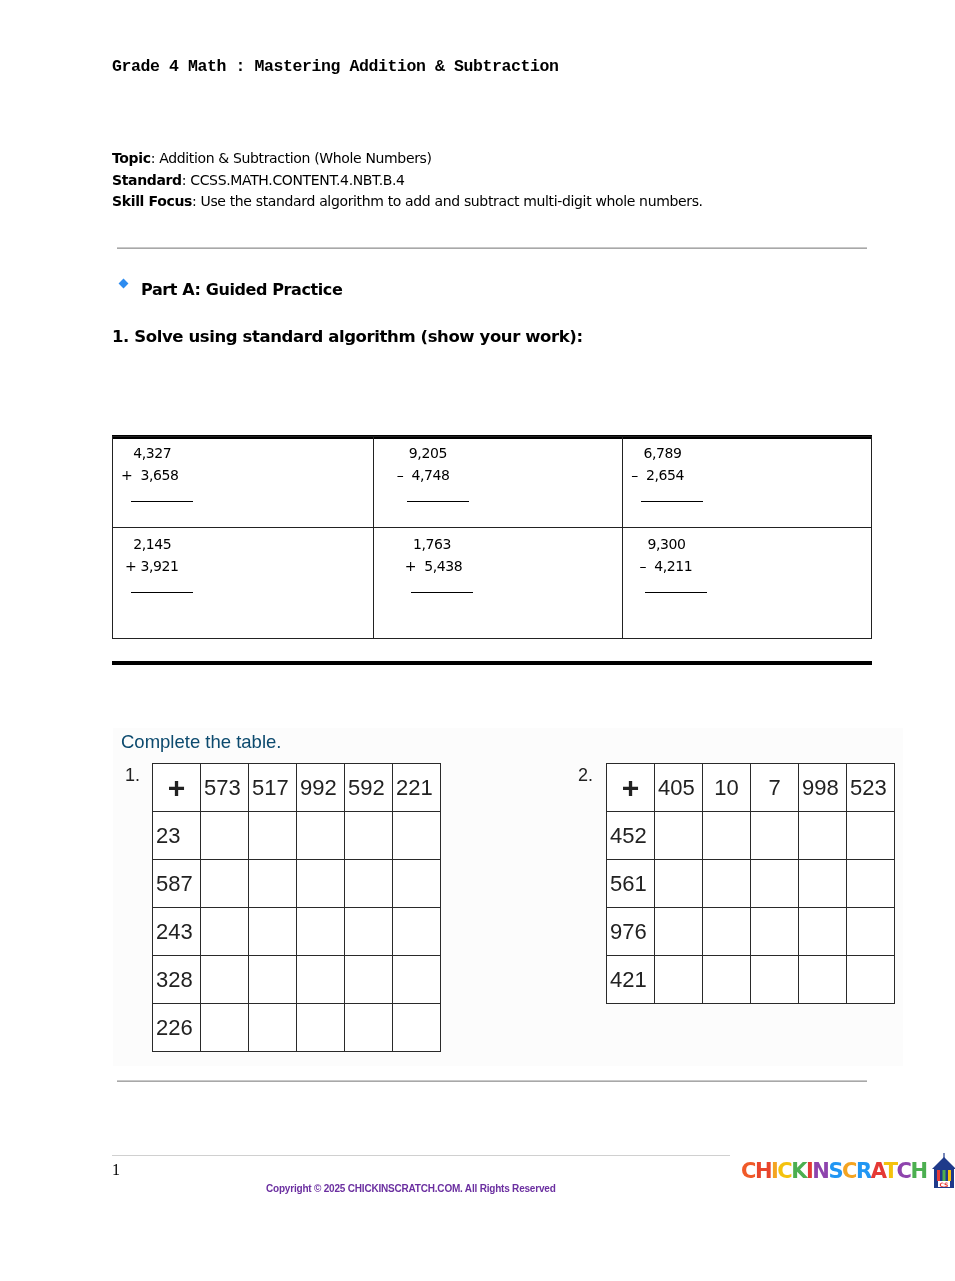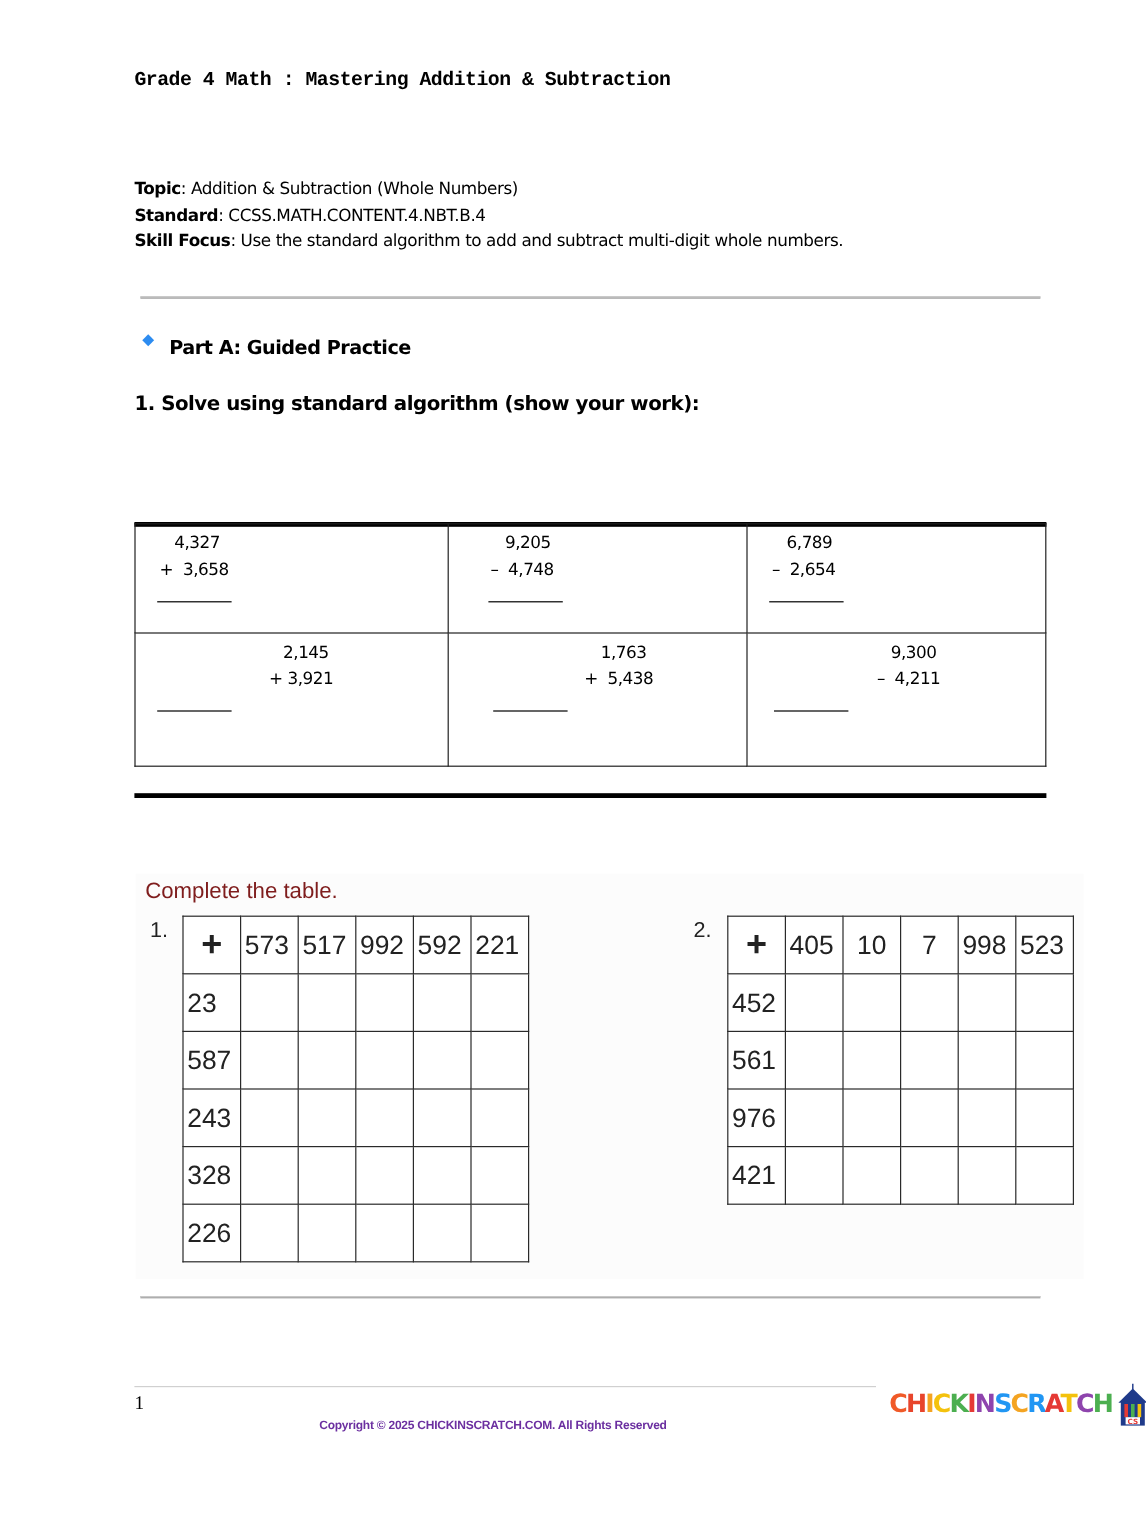--- a/index.html
+++ b/index.html
@@ -15,31 +15,31 @@
 
     .section { position: absolute; left: 120px; top: 280px; font-family: "DejaVu Sans", sans-serif; font-size: 16px; font-weight: bold; letter-spacing: -0.4px; display: flex; align-items: flex-start; }
     .diamond { width: 7px; height: 7px; background: #2d8cf0; transform: rotate(45deg); margin-right: 14px; }
 
     .q1 { position: absolute; left: 112px; top: 327px; font-family: "DejaVu Sans", sans-serif; font-size: 16.5px; font-weight: bold; letter-spacing: -0.4px; }
 
     .prob-table { position: absolute; left: 112px; top: 436px; width: 760px; border-collapse: collapse; }
     .prob-topbar { position: absolute; left: 112px; top: 435px; width: 760px; height: 4px; background: #000; }
     .prob-table td { border: 1.5px solid #222; vertical-align: top; font-family: "DejaVu Sans", sans-serif; font-size: 14px; letter-spacing: -0.4px; padding: 6px 8px 0 8px; }
     .prob-table tr.r1 td { height: 91px; }
-    .prob-table tr.r2 td { height: 111px; text-align: center; }
+    .prob-table tr.r2 td { height: 111px; }
     .prob-table td.c1 { width: 259px; }
     .prob-table td.c2 { width: 248px; padding-left: 23px; }
     .prob-table td.c3 { width: 247px; }
-    .line { line-height: 21.5px; white-space: pre; margin-left: 12px; }
+    .line { line-height: 21.5px; white-space: pre; }
     .blank { margin-top: 2px; width: 62px; border-bottom: 1px solid #000; height: 14px; }
 
     .thick-bar { position: absolute; left: 112px; top: 661px; width: 760px; height: 4px; background: #000; }
 
     .img-area { position: absolute; left: 113px; top: 728px; width: 790px; height: 338px; background: #fcfcfc; }
-    .complete-label { position: absolute; left: 121px; top: 731px; font-size: 18.5px; color: #7f1d1d; font-family: "Liberation Sans", sans-serif; }
+    .complete-label { position: absolute; left: 121px; top: 731px; font-size: 18.5px; color: #0c4a6e; font-family: "Liberation Sans", sans-serif; }
     .tbl-num { position: absolute; font-size: 18px; color: #222; font-family: "Liberation Sans", sans-serif; }
 
     .grid { position: absolute; border-collapse: collapse; }
     .grid td { border: 1.5px solid #2a2a2a; width: 48px; height: 48px; font-size: 22px; font-family: "Liberation Sans", sans-serif; color: #222; text-align: left; padding-left: 3px; vertical-align: middle; background: #fff; }
     .grid td.plus { text-align: center; font-size: 30px; font-weight: bold; padding-left: 0; }
     .grid td.ctr { text-align: center; padding-left: 0; }
 
     .footer-rule { position: absolute; left: 112px; top: 1155px; width: 618px; height: 1px; background: #d0d0d0; }
     .page-num { position: absolute; left: 112px; top: 1161px; font-family: "Liberation Serif", serif; font-size: 16px; }
     .copyright { position: absolute; left: 266px; top: 1183px; font-size: 10px; font-weight: bold; color: #6b2fa0; font-family: "Liberation Sans", sans-serif; letter-spacing: -0.2px; }

